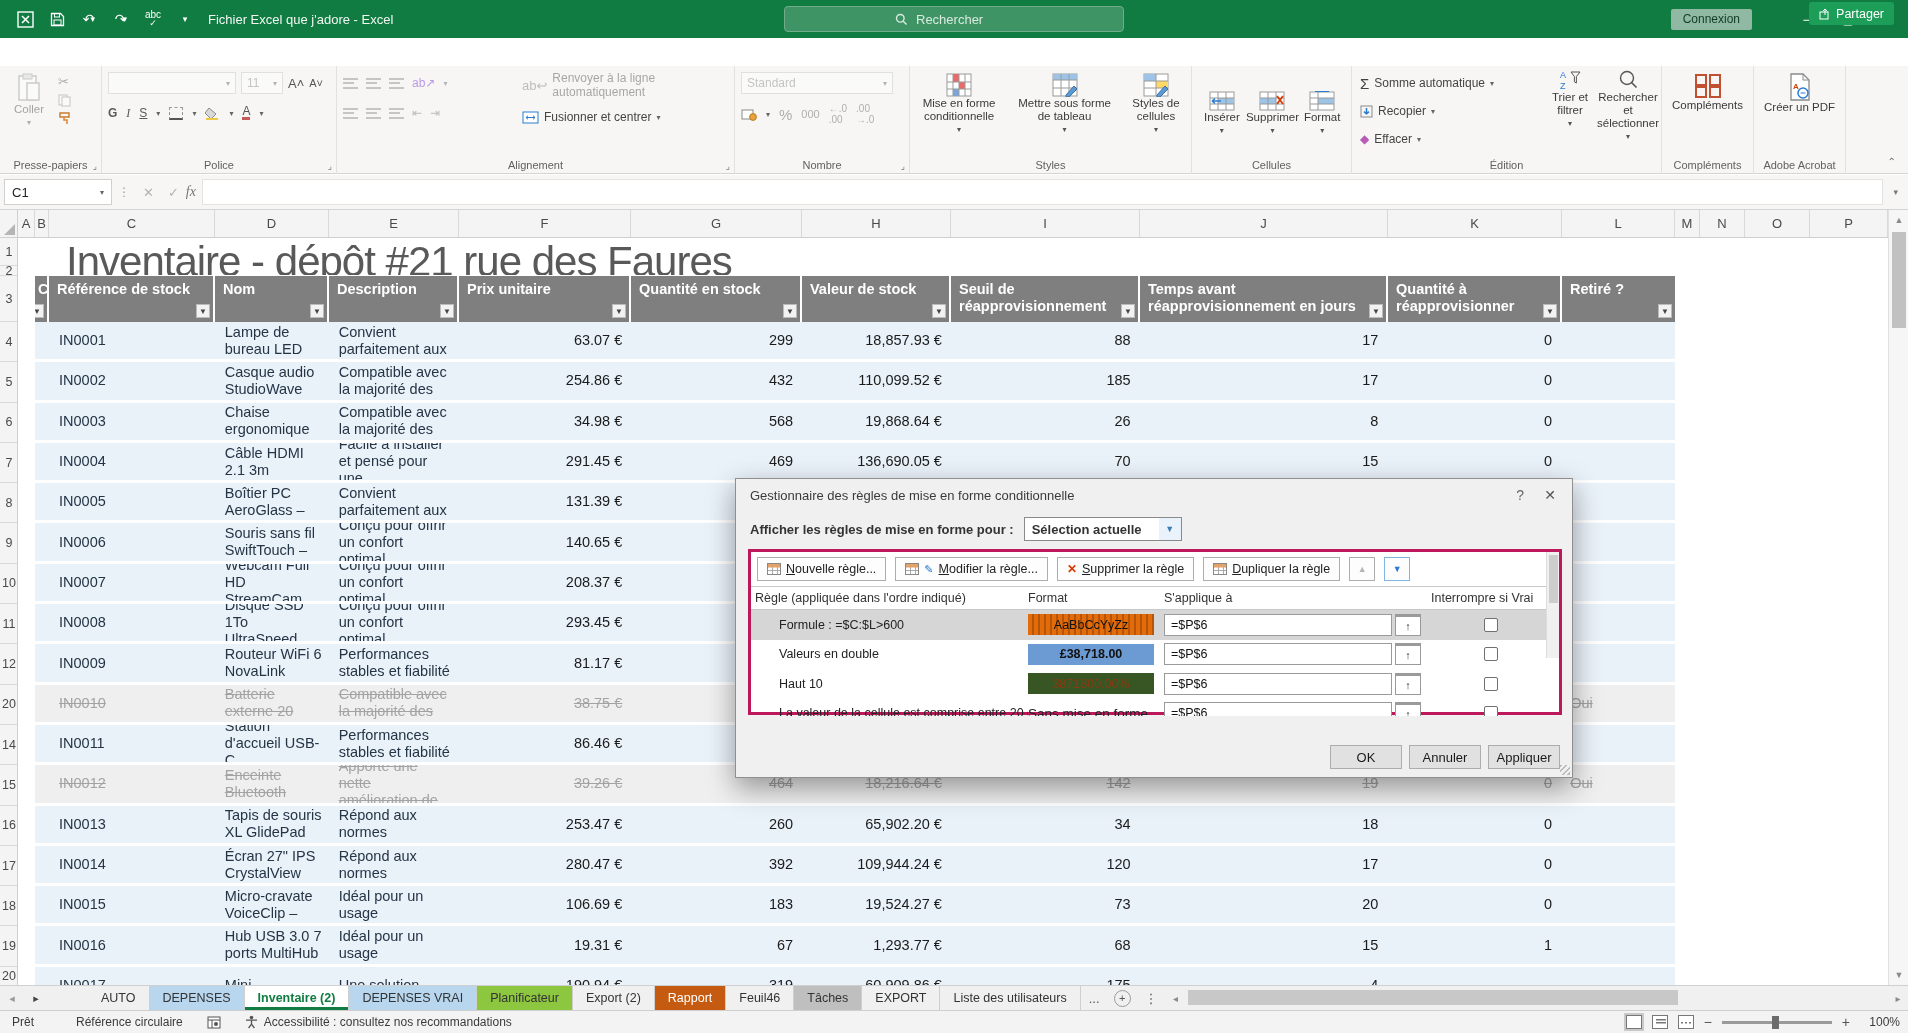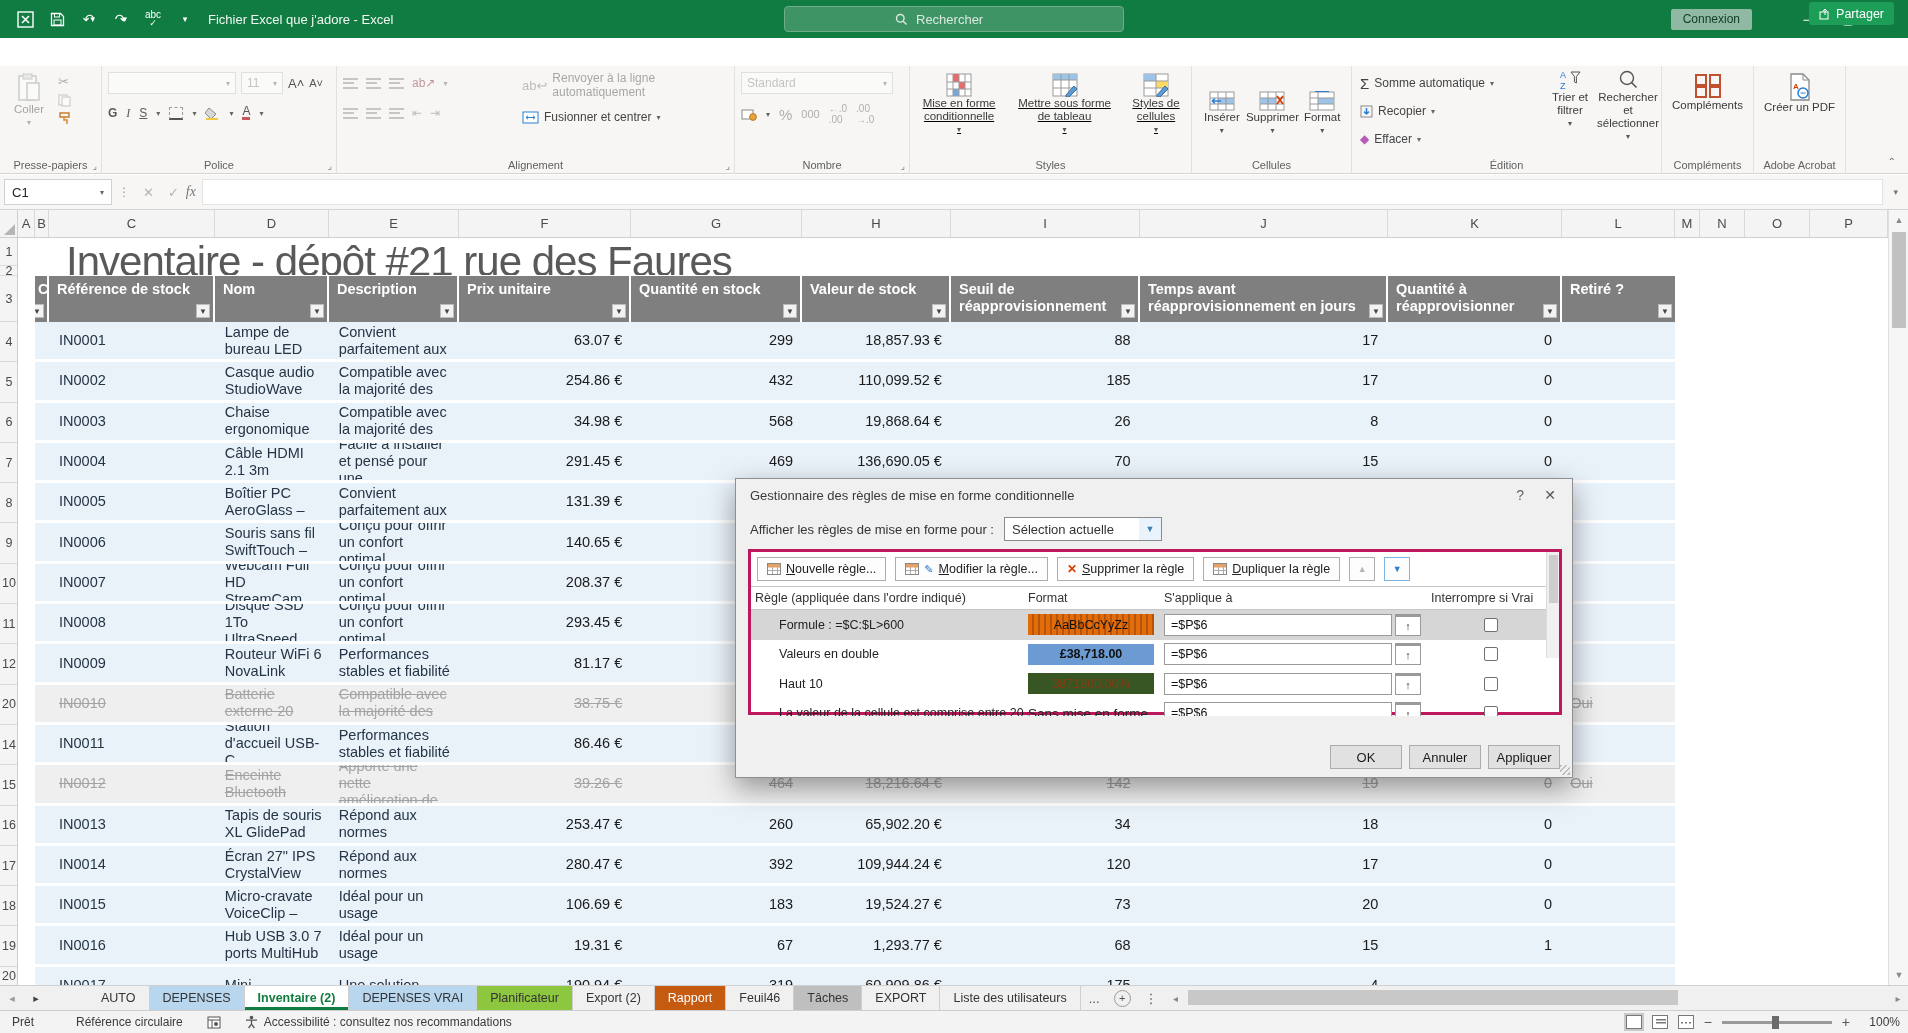--- a/index.html
+++ b/index.html
@@ -122,21 +122,21 @@
   .sc-ar { position:absolute; left:0; width:20px; height:20px; display:flex; align-items:center;
         justify-content:center; color:#8a8a8a; font-size:9px; }
 
   
   .dlg { position:absolute; left:735px; top:478px; width:838px; height:300px; background:#f0f0f0;
         border:1px solid #8f8f8f; box-shadow:0 10px 26px rgba(0,0,0,.38); font-size:13px;
         color:#333; }
   .dlg-title { position:absolute; left:14px; top:9px; font-size:13px; color:#3b3b3b; }
   .dlg-help { position:absolute; right:48px; top:8px; color:#666; font-size:14px; }
   .dlg-close { position:absolute; right:16px; top:8px; color:#555; font-size:14px; }
-  .dlg-showrow { position:absolute; left:14px; top:38px; display:flex; align-items:center; gap:10px; }
+  .dlg-showrow { position:absolute; left:14px; top:38px; display:flex; align-items:center; gap:10px;font-weight:bold; }
   .dlg-combo { width:158px; height:24px; background:#fff; border:1px solid #8a8a8a; display:flex;
         align-items:center; justify-content:space-between; padding-left:7px; font-size:13px; }
   .dlg-combo .arr { width:22px; height:22px; background:#eaf3fb; color:#3c7fb5; font-size:9px;
         display:flex; align-items:center; justify-content:center; }
   .dlg-box { position:absolute; left:12px; top:70px; width:814px; height:166px; background:#fff;
         border:3px solid #be185d; }
   .dlg-tb { display:flex; gap:9px; padding:5px 0 0 6px; height:34px; }
   .dlg-btn { height:24px; border:1px solid #adadad; background:#fdfdfd; display:flex;
         align-items:center; gap:5px; padding:0 9px; font-size:12.5px; color:#222; }
   .dlg-btn .lbl { display:block; }
@@ -344,21 +344,21 @@
       </div>
       <div class="grp-lbl">Police</div>
       <span class="launcher">⌟</span>
     </div>
 
     <div class="grp" style="width:398px">
       <div class="rowline dim" style="gap:8px;">
         <span class="bars"></span>
         <span class="bars"></span>
         <span class="bars"></span>
-        <span style="color:#7f1d1d;font-size:12px;">ab↗</span>
+        <span style="color:#6d28d9;font-size:12px;">ab↗</span>
         <span class="car">▾</span>
       </div>
       <div class="rowline" style="gap:8px; margin-top:4px;">
         <span class="bars dim"></span>
         <span class="bars dim"></span>
         <span class="bars dim"></span>
         <span class="dim" style="color:#777">⇤</span>
         <span class="dim" style="color:#777">⇥</span>
       </div>
       <div style="position:absolute; left:185px; top:6px;" class="rowline dim">
@@ -396,21 +396,21 @@
         <span class="car">▾</span>
         <span class="ic-txt dim" style="font-size:15px">%</span>
         <span class="ic-txt dim" style="font-size:11px">000</span>
         <span class="ic-txt dim" style="font-size:10px">←.0<br>.00</span>
         <span class="ic-txt dim" style="font-size:10px">.00<br>→.0</span>
       </div>
       <div class="grp-lbl">Nombre</div>
       <span class="launcher">⌟</span>
     </div>
 
-    <div class="grp" style="width:282px; display:flex; gap:15px;text-decoration:underline;">
+    <div class="grp" style="width:282px; display:flex; gap:15px;">
       <div class="bigbtn" style="width:98px">
         <svg width="26" height="24" viewBox="0 0 26 24">
             <rect x="1" y="1" width="24" height="22" fill="#fff" stroke="#9a9a9a"></rect>
             <rect x="7" y="1" width="6" height="8" fill="#e86a6a"></rect>
             <rect x="13" y="9" width="6" height="7" fill="#e86a6a"></rect>
             <rect x="7" y="16" width="6" height="7" fill="#7aa7d8"></rect>
             <path d="M1 9h24M1 16h24M7 1v22M13 1v22M19 1v22" stroke="#9a9a9a" fill="none"></path>
           </svg>
         <span>Mise en forme conditionnelle</span>
         <span class="car">▾</span>

